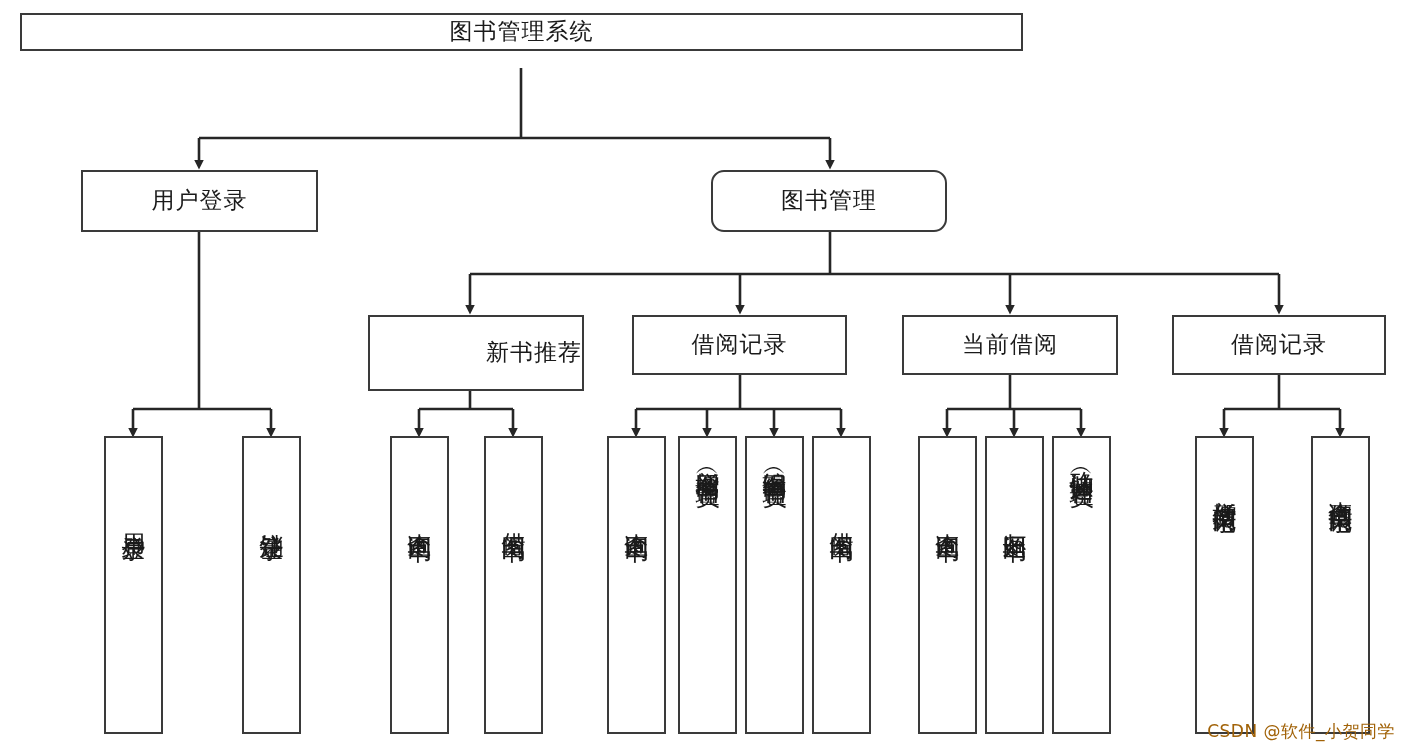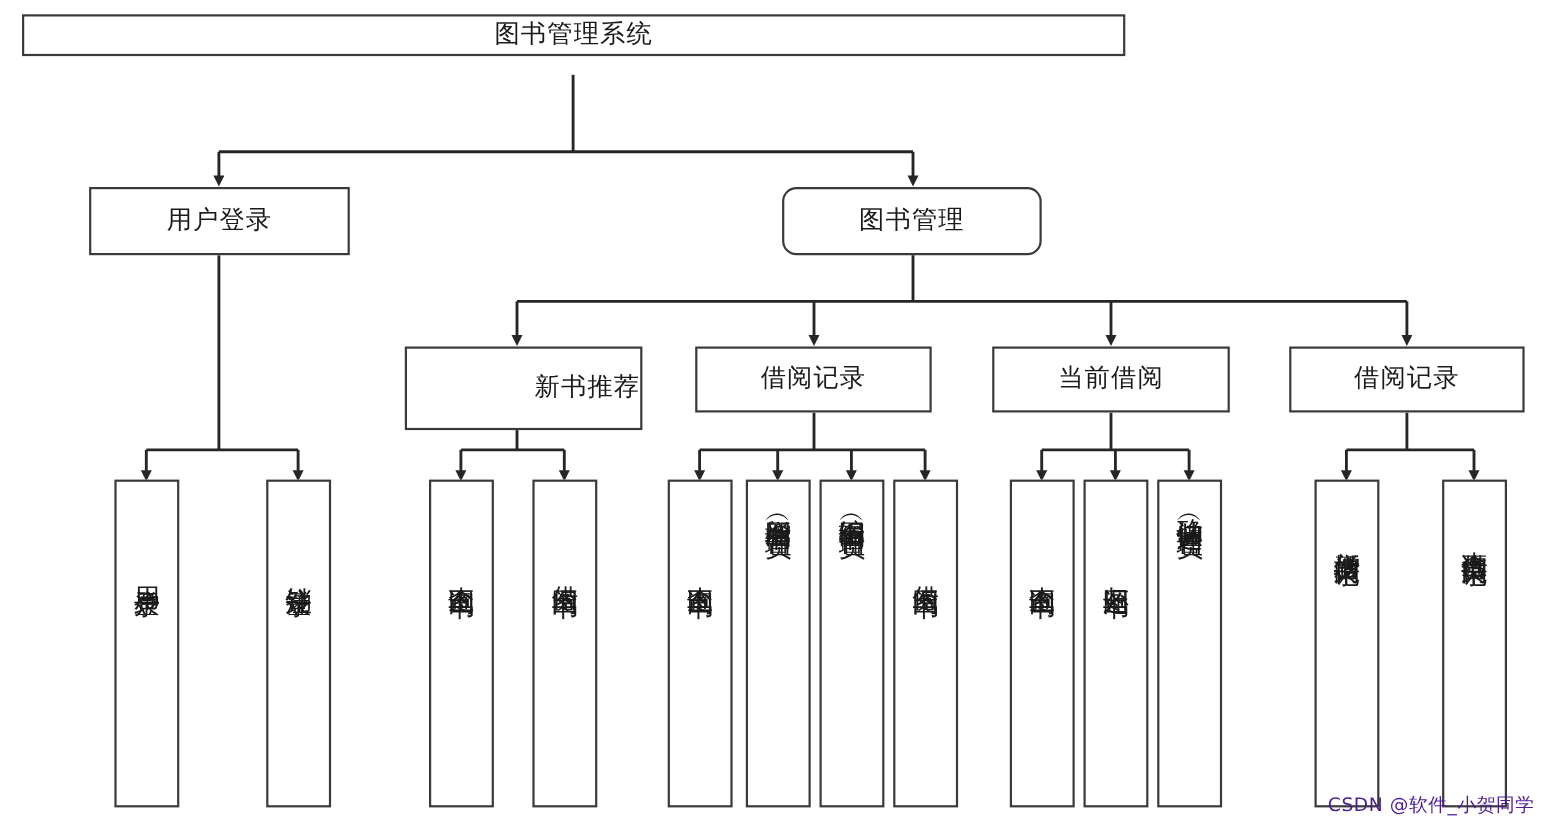--- a/index.html
+++ b/index.html
@@ -58,21 +58,21 @@
     margin:0 auto;
   }
   .v-node.pad-top{ padding-top:76px; }
   .v-node.pad-top2{ padding-top:14px; }
   .v-node.pad-top3{ padding-top:44px; }
   .watermark{
     position:absolute;
     right:10px;
     bottom:4px;
     font-size:17px;
-    color:#4c1d95;
+    color:#a16207;
     letter-spacing:0.5px;
     z-index:5;
     white-space:pre;
   }
 </style>
 </head>
 <body>
 
 <div id="canvas">
 

